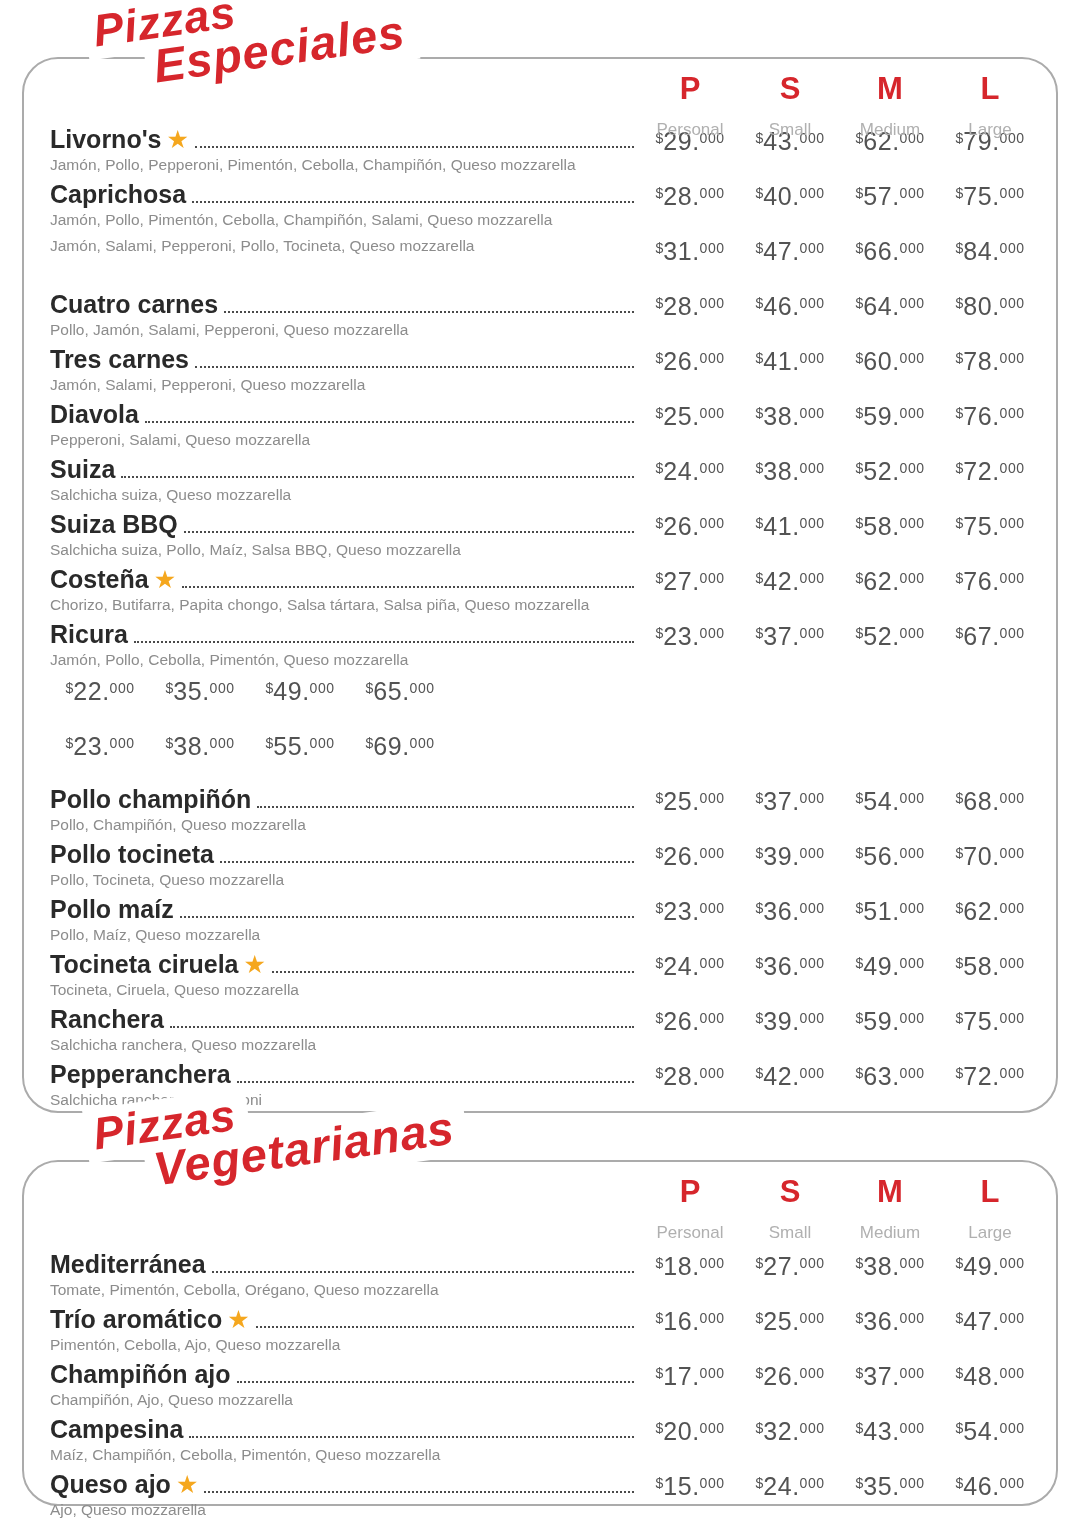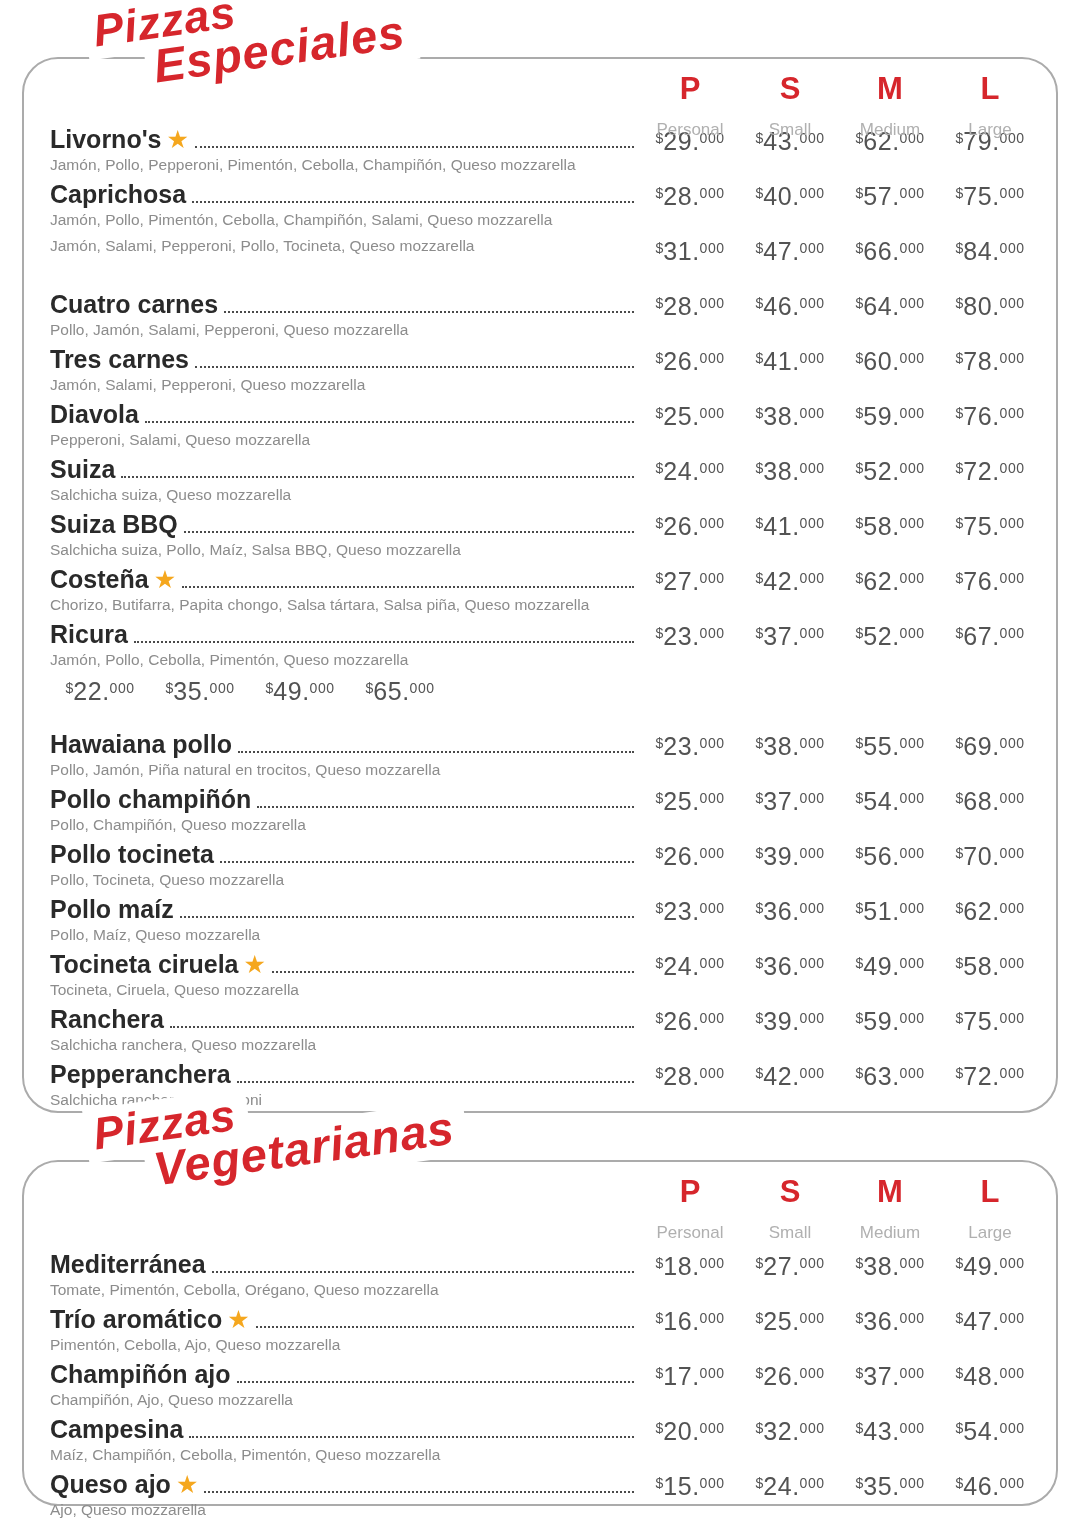--- a/index.html
+++ b/index.html
@@ -285,28 +285,20 @@
 
   <div class="price"><span class="cur">$</span><span class="main">35.</span><span class="kk">000</span></div>
 
   <div class="price"><span class="cur">$</span><span class="main">49.</span><span class="kk">000</span></div>
 
   <div class="price"><span class="cur">$</span><span class="main">65.</span><span class="kk">000</span></div>
 </div>
   </div>
 
   <div class="row">
-    <div class="left">
-      <div class="name-line">
-        <span class="name">Hawaiana pollo</span>
-
-        <span class="leader"></span>
-      </div>
-      <div class="ingredients">Pollo, Jamón, Piña natural en trocitos, Queso mozzarella</div>
-    </div>
     <div class="prices">
   <div class="price"><span class="cur">$</span><span class="main">23.</span><span class="kk">000</span></div>
 
   <div class="price"><span class="cur">$</span><span class="main">38.</span><span class="kk">000</span></div>
 
   <div class="price"><span class="cur">$</span><span class="main">55.</span><span class="kk">000</span></div>
 
   <div class="price"><span class="cur">$</span><span class="main">69.</span><span class="kk">000</span></div>
 </div>
   </div>

